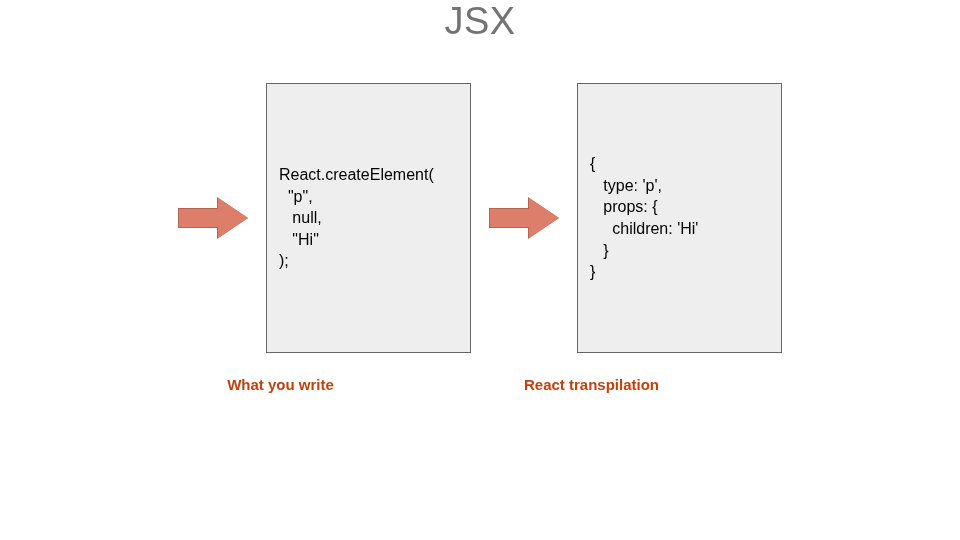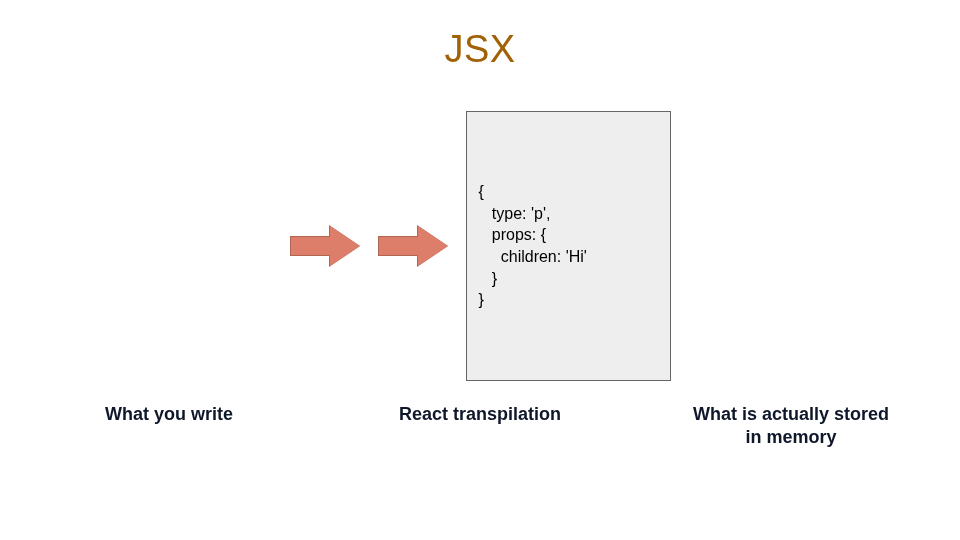--- a/index.html
+++ b/index.html
@@ -8,22 +8,21 @@
     height: 540px;
     background: #ffffff;
     font-family: Arial, Helvetica, sans-serif;
     position: relative;
     overflow: hidden;
   }
   .title {
     text-align: center;
     font-size: 38px;
     font-weight: 400;
-    color: #a16207;
-    margin-top: 28px;
+    color: #737373;
     letter-spacing: 0.5px;
   }
   .row {
     display: flex;
     align-items: center;
     justify-content: center;
     margin-top: 40px;
     gap: 18px;
     padding: 0 20px;
   }
@@ -45,23 +44,23 @@
     display: flex;
     justify-content: center;
     gap: 18px;
     margin-top: 22px;
     padding: 0 20px;
   }
   .cap-slot {
     width: 205px;
     text-align: center;
     font-weight: 700;
-    font-size: 18px;
+    font-size: 15px;
     line-height: 1.3;
-    color: #0f172a;
+    color: #c2410c;
   }
   .arrow-slot {
     width: 70px;
     display: flex;
     align-items: center;
     justify-content: center;
   }
   .arrow {
     position: relative;
     width: 70px;
@@ -107,20 +106,25 @@
 <div class="row">
 
   <div class="arrow-slot">
     <div class="arrow">
       <div class="head-border"></div>
       <div class="shaft"></div>
       <div class="head"></div>
     </div>
   </div>
 
+  <div class="box">React.createElement(
+  "p",
+   null,
+   "Hi"
+);</div>
 
   <div class="arrow-slot">
     <div class="arrow">
       <div class="head-border"></div>
       <div class="shaft"></div>
       <div class="head"></div>
     </div>
   </div>
 
   <div class="box">{
@@ -129,14 +133,13 @@
      children: 'Hi'
    }
 }</div>
 </div>
 
 <div class="captions">
   <div class="cap-slot">What you write</div>
   <div class="spacer"></div>
   <div class="cap-slot">React transpilation</div>
   <div class="spacer"></div>
-  <div class="cap-slot">What is actually stored in memory</div>
 </div>
 
 </body></html>

